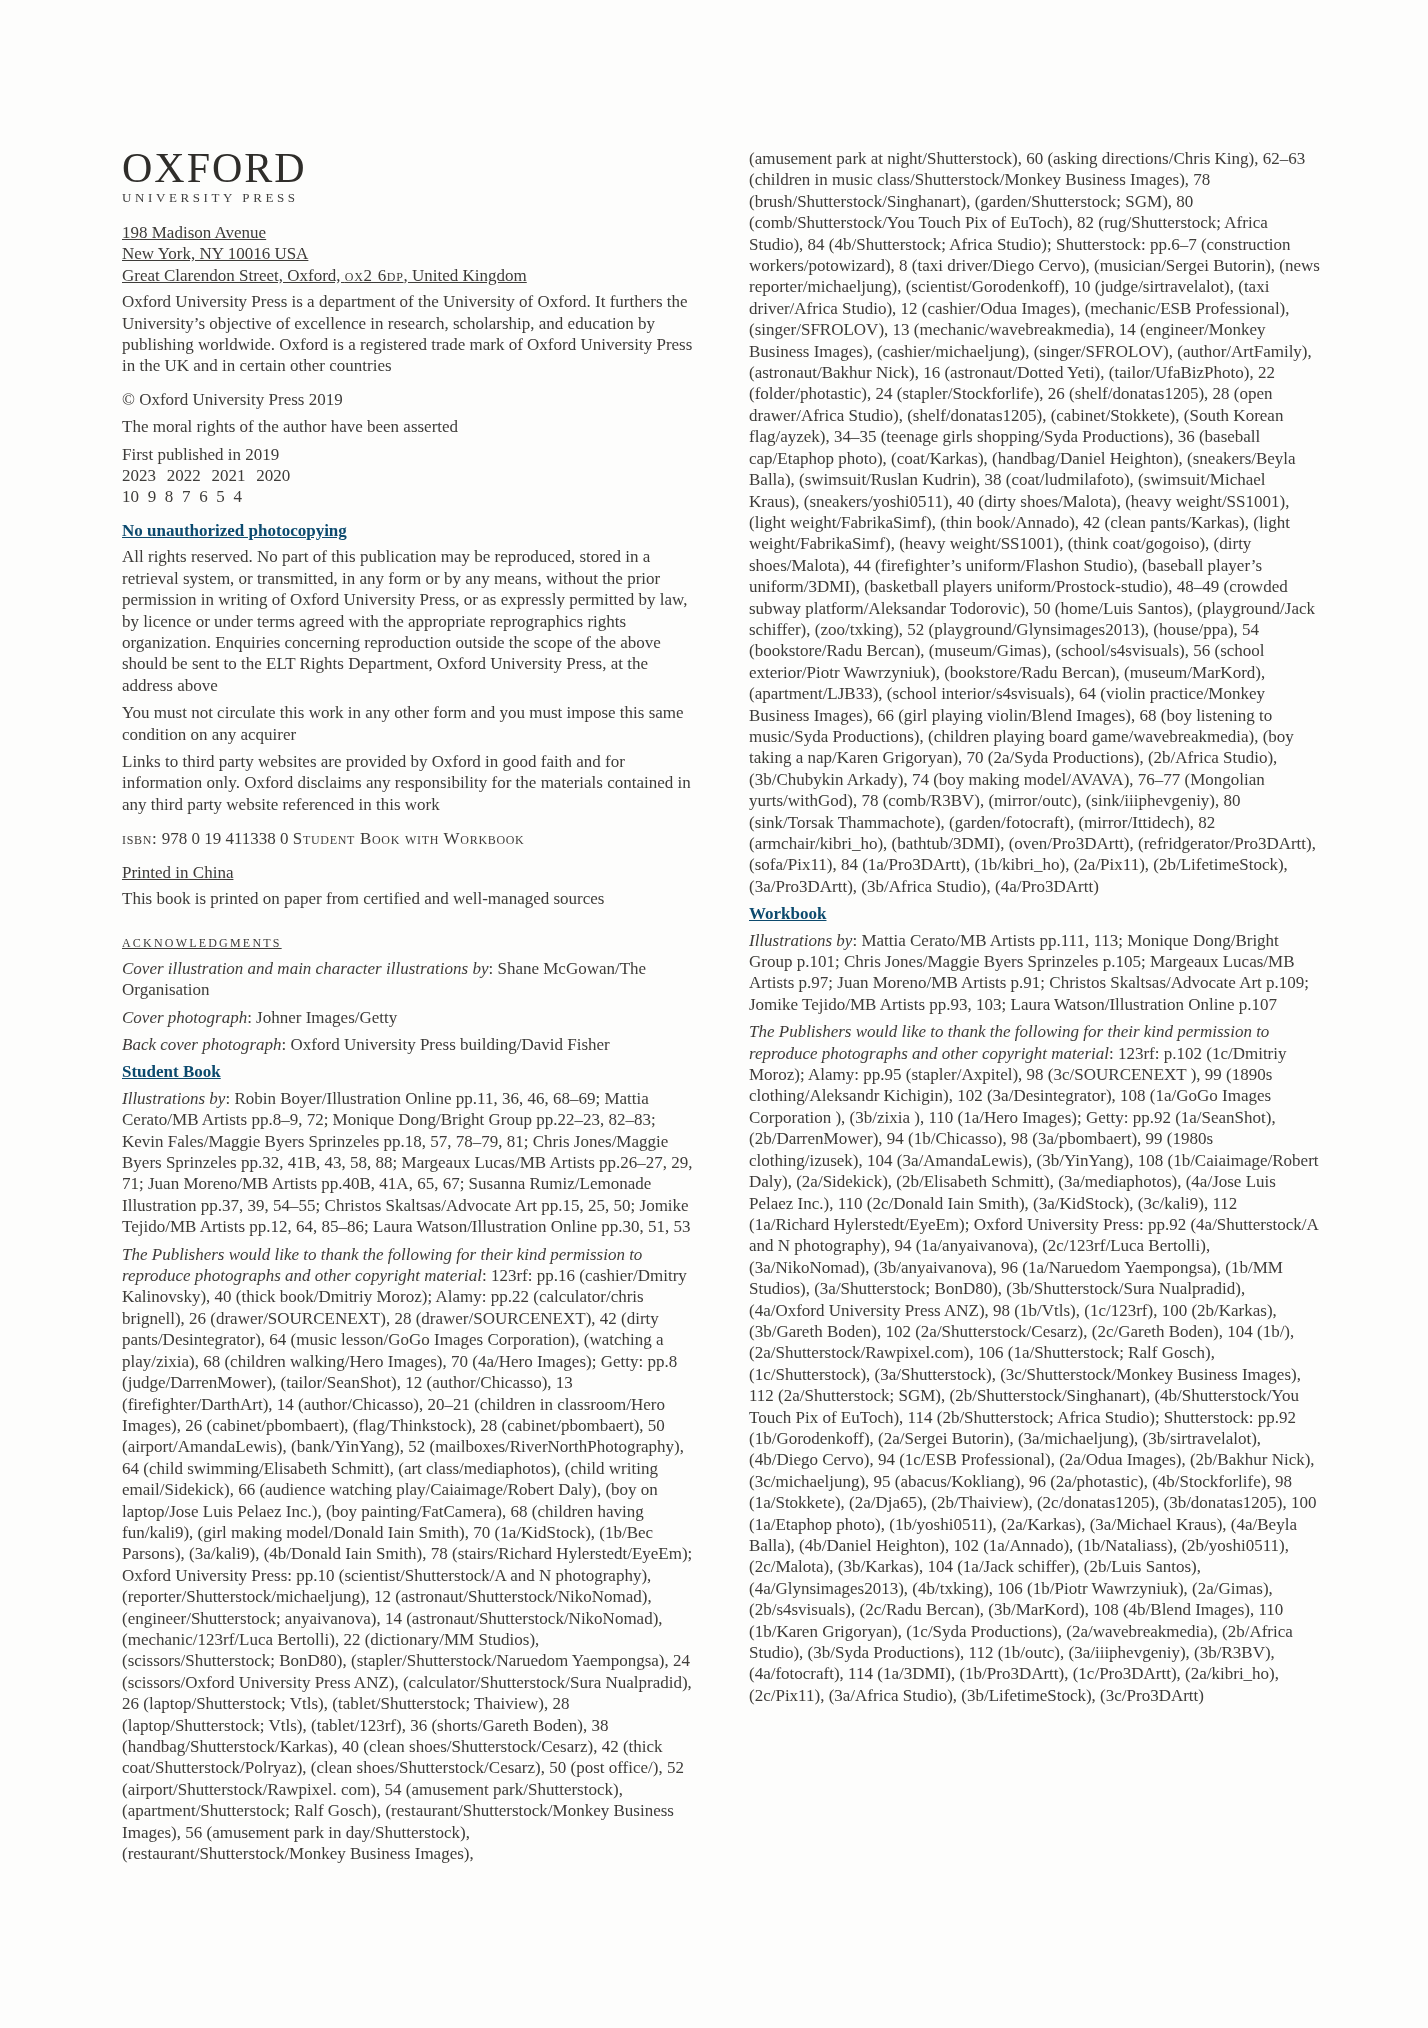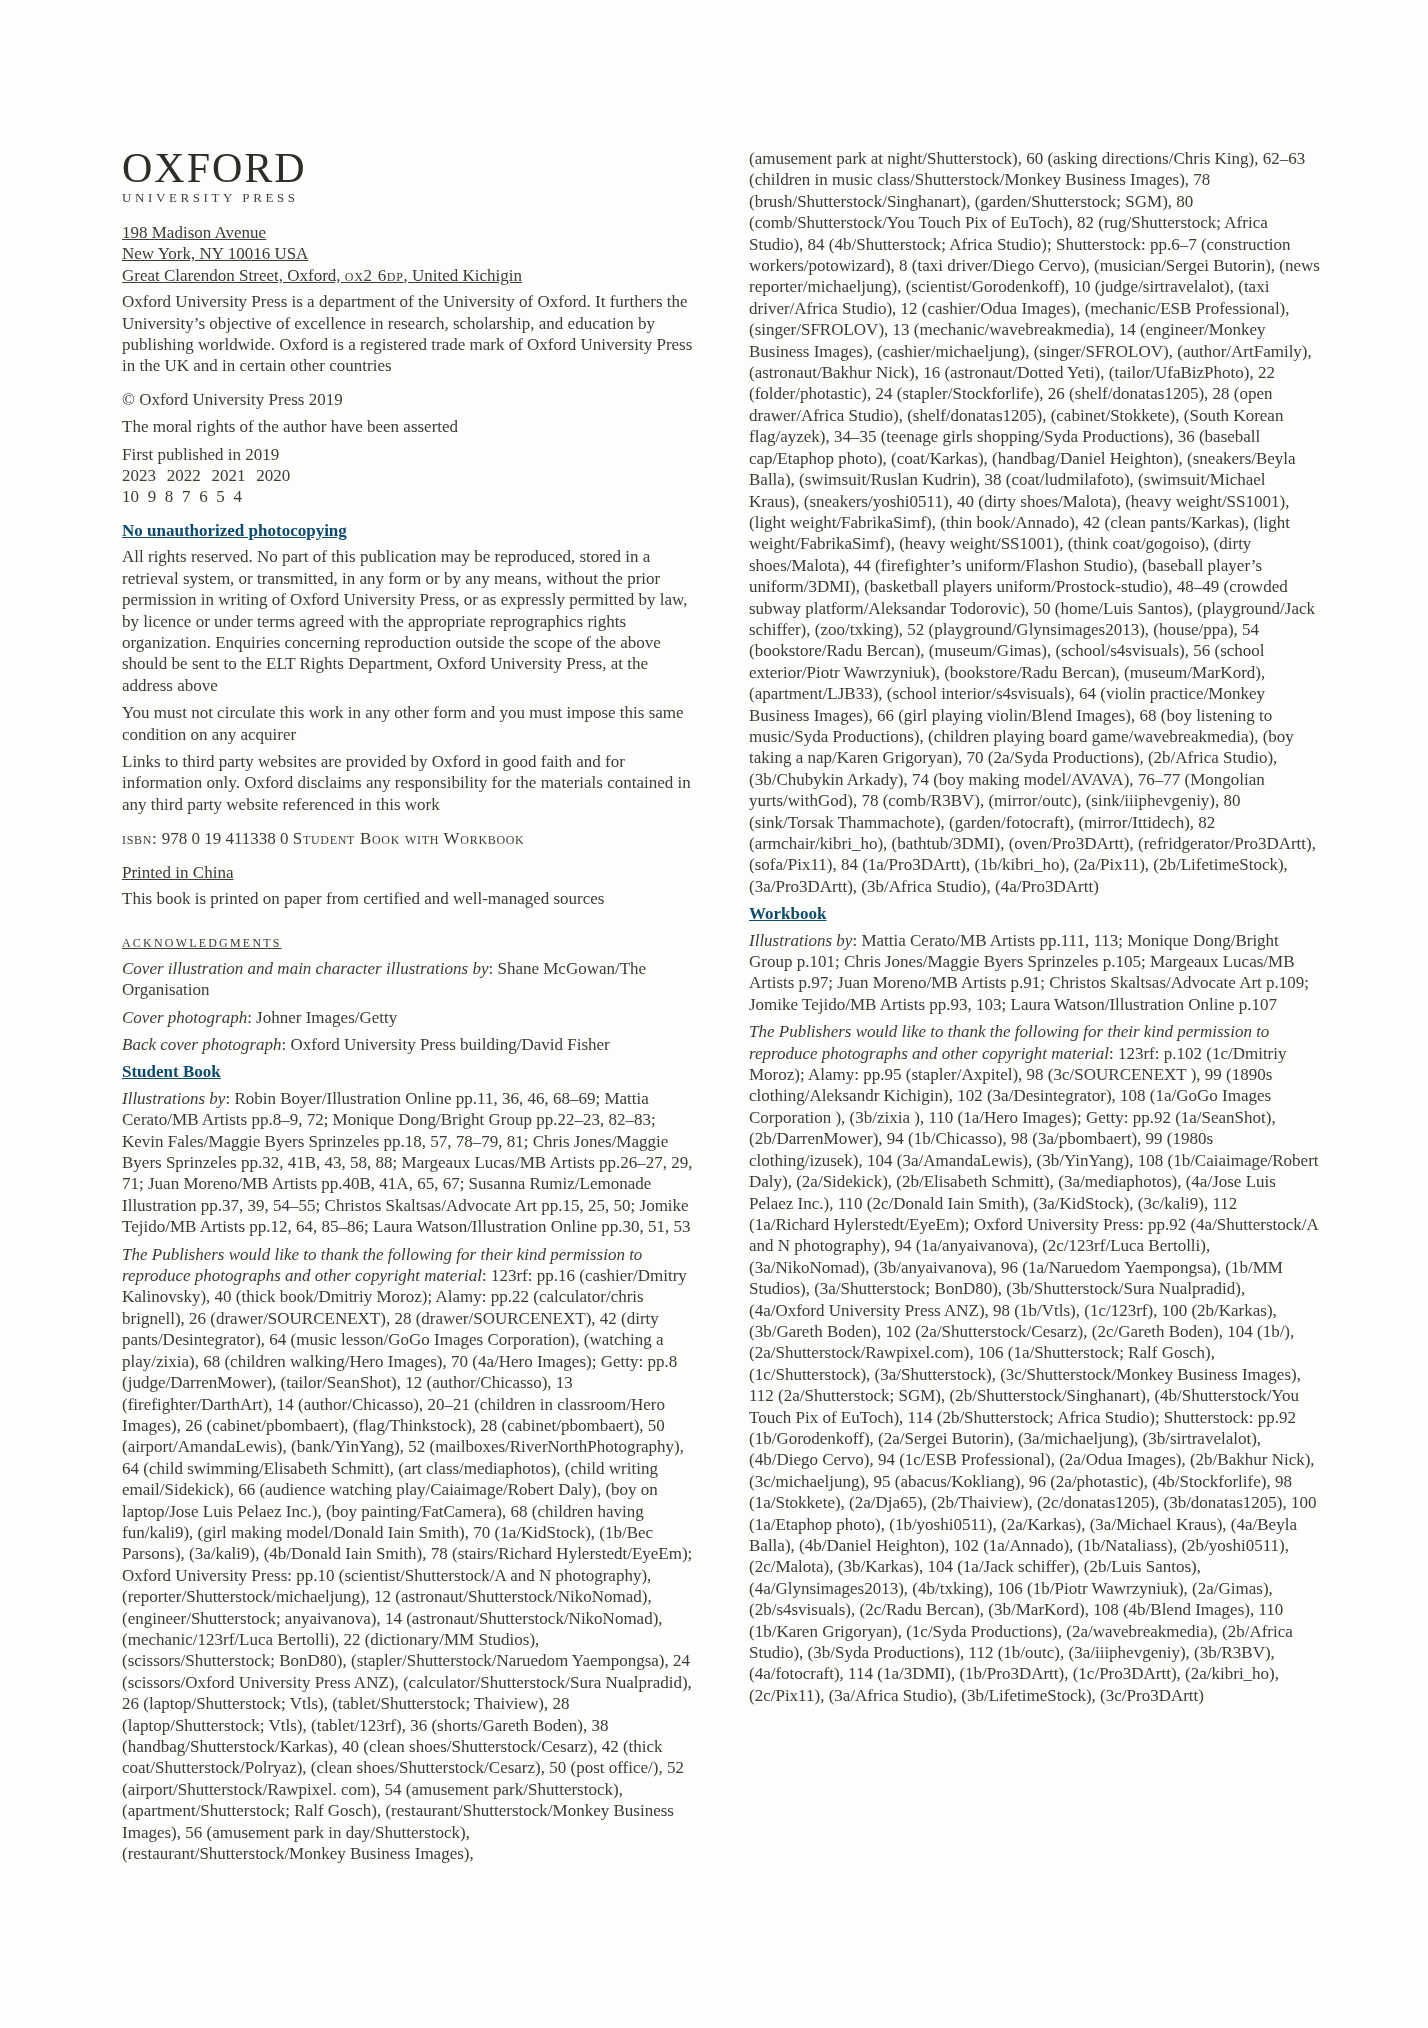--- a/index.html
+++ b/index.html
@@ -77,21 +77,21 @@
 <div class="page">
   <div class="columns">
 
     <div class="col">
 
       <div class="logo">
         <div class="logo-word">OXFORD</div>
         <div class="logo-sub">UNIVERSITY PRESS</div>
       </div>
 
-      <p class="mb-xs"><span>198 Madison Avenue</span><br><span>New York, NY 10016 USA</span><br><span>Great Clarendon Street, Oxford, </span><span class="sc">ox2 6dp</span><span>, United Kichigin</span></p>
+      <p class="mb-xs"><span>198 Madison Avenue</span><br><span>New York, NY 10016 USA</span><br><span>Great Clarendon Street, Oxford, </span><span class="sc">ox2 6dp</span><span>, United Kingdom</span></p>
 
       <p class="mb-md">Oxford University Press is a department of the University of Oxford. It furthers the University’s objective of excellence in research, scholarship, and education by publishing worldwide. Oxford is a registered trade mark of Oxford University Press in the UK and in certain other countries</p>
 
       <p>© Oxford University Press 2019</p>
 
       <p>The moral rights of the author have been asserted</p>
 
       <p class="mb-md"><span>First published in 2019</span><br><span class="years">2023 2022 2021 2020</span><br><span class="numbers">10 9 8 7 6 5 4</span></p>
 
       <p class="bold-heading mb-xs">No unauthorized photocopying</p>

